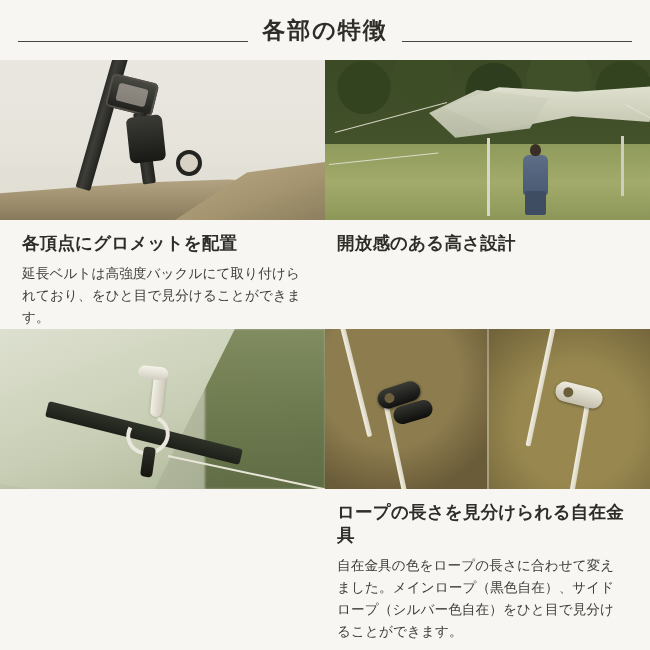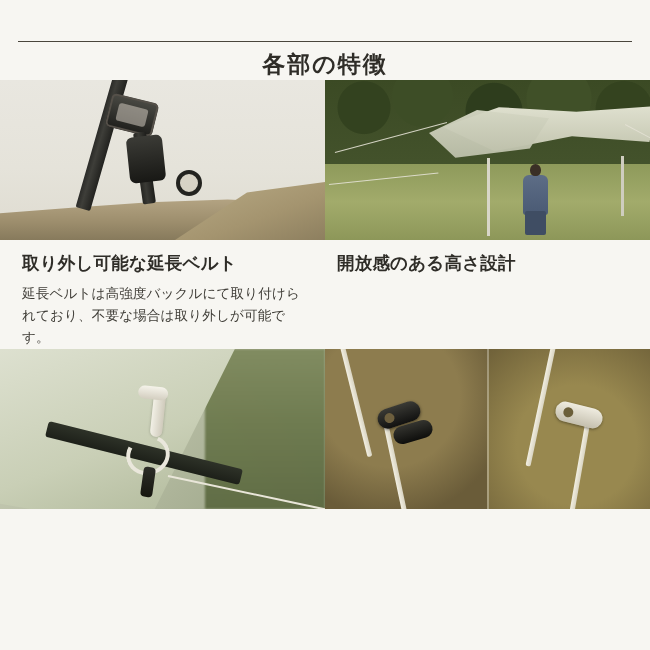--- a/index.html
+++ b/index.html
@@ -12,23 +12,23 @@
   .page {
     width: 650px; height: 650px;
     position: relative;
     background: #f7f6f2;
     overflow: hidden;
   }
 
   
   .header {
     position: relative;
-    height: 80px;
+    height: 60px;
     display: flex;
-    align-items: flex-end;
+    align-items: center;
     justify-content: center;
   }
   .header-title {
     font-size: 23px;
     font-weight: bold;
     letter-spacing: 2px;
     color: #2f2d28;
     padding: 0 14px;
     background: #f7f6f2;
     position: relative;
@@ -310,22 +310,22 @@
       <div class="photo p1">
         <div class="ground"></div>
         <div class="fabric"></div>
         <div class="strap"></div>
         <div class="buckle"></div>
         <div class="strap2"></div>
         <div class="clip"></div>
         <div class="ring"></div>
       </div>
       <div class="cell-inner">
-        <div class="card-title">取り外し可能な延長ベルト</div>
-        <div class="card-body">延長ベルトは高強度バックルにて取り付けられており、不要な場合は取り外しが可能です。</div>
+        <div class="card-title">各頂点にグロメットを配置</div>
+        <div class="card-body">延長ベルトは高強度バックルにて取り付けられており、をひと目で見分けることができます。</div>
       </div>
     </div>
 
     <div class="cell right">
       <div class="photo p2">
         <div class="trees"></div>
         <div class="field"></div>
         <div class="guy1"></div>
         <div class="guy3"></div>
         <div class="tarp"></div>
@@ -360,16 +360,20 @@
         <div class="blur-r"></div>
         <div class="divline"></div>
         <div class="rope-a"></div>
         <div class="rope-b"></div>
         <div class="adj-black"></div>
         <div class="adj-black2"></div>
         <div class="rope-c"></div>
         <div class="rope-d"></div>
         <div class="adj-silver"></div>
       </div>
+      <div class="cell-inner">
+        <div class="card-title">ロープの長さを見分けられる自在金具</div>
+        <div class="card-body">自在金具の色をロープの長さに合わせて変えました。メインロープ（黒色自在）、サイドロープ（シルバー色自在）をひと目で見分けることができます。</div>
+      </div>
     </div>
 
   </div>
 </div>
 
 </body></html>

